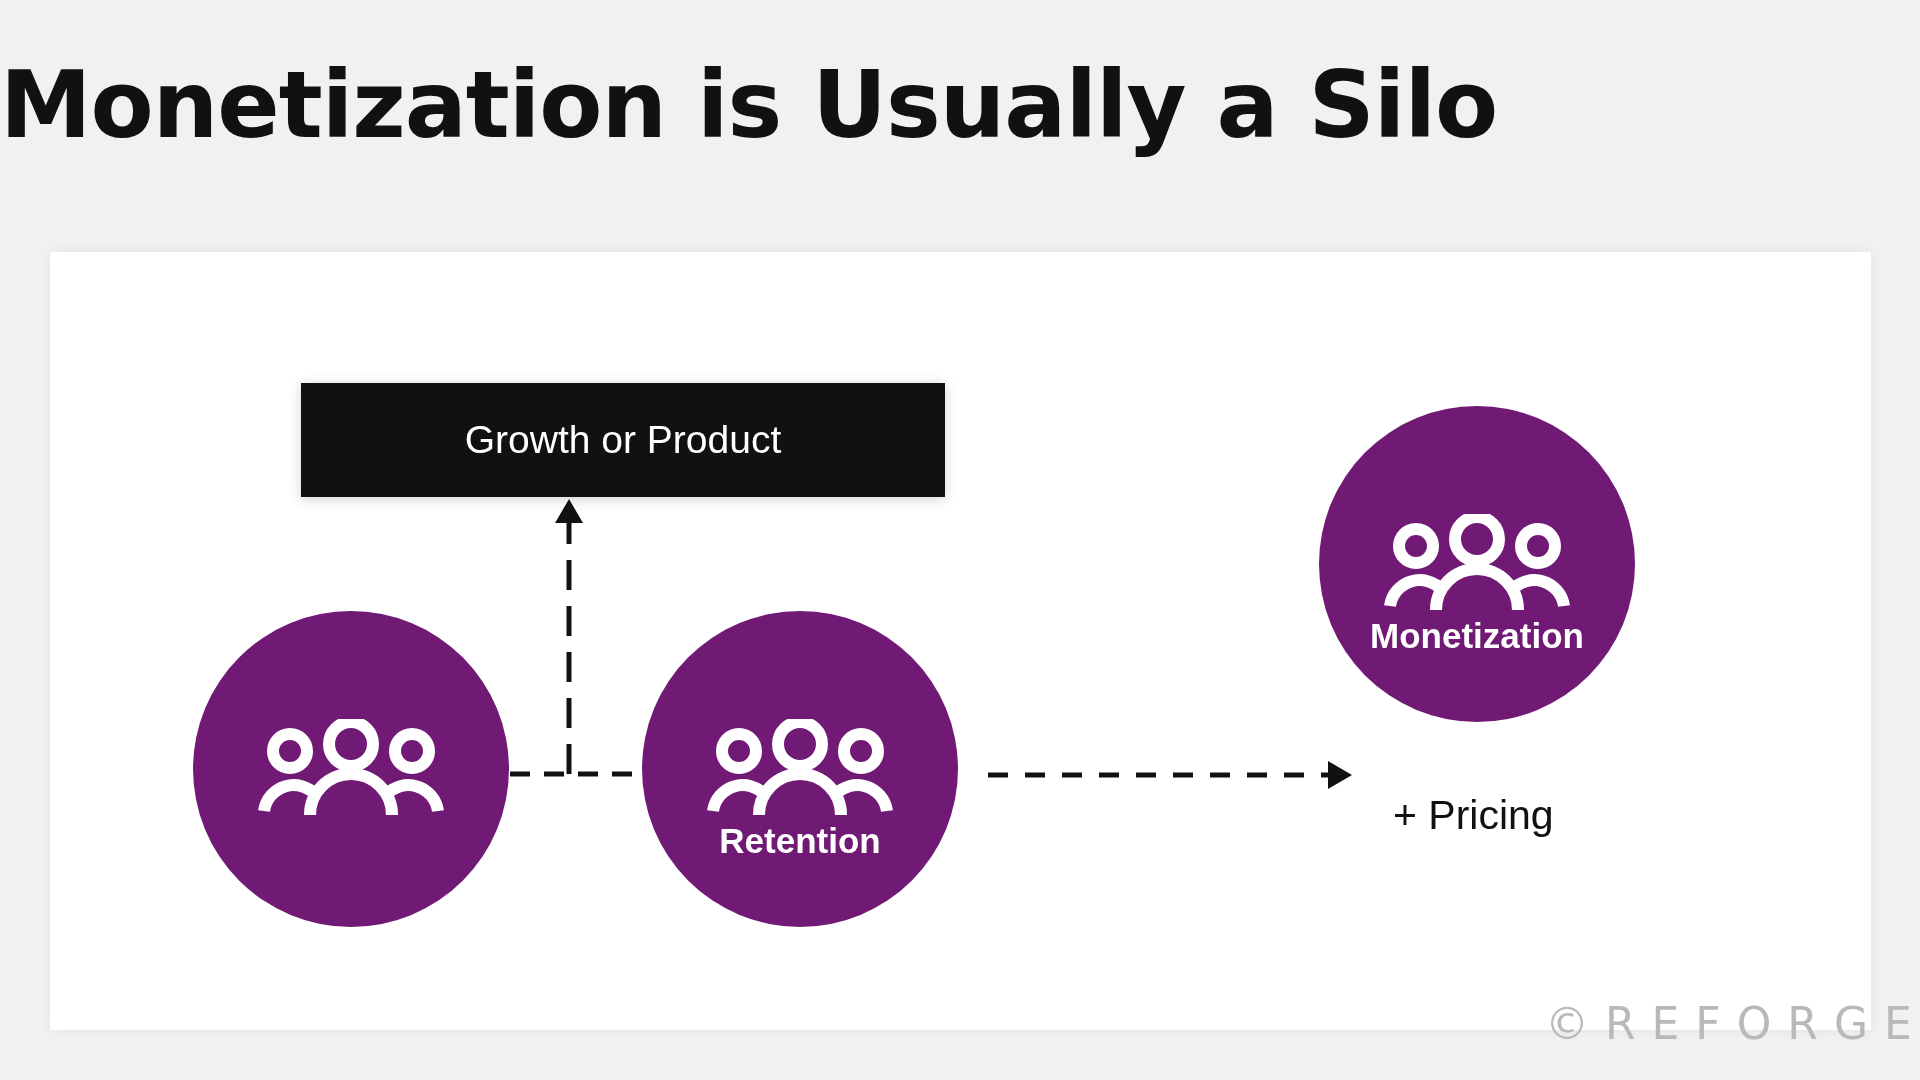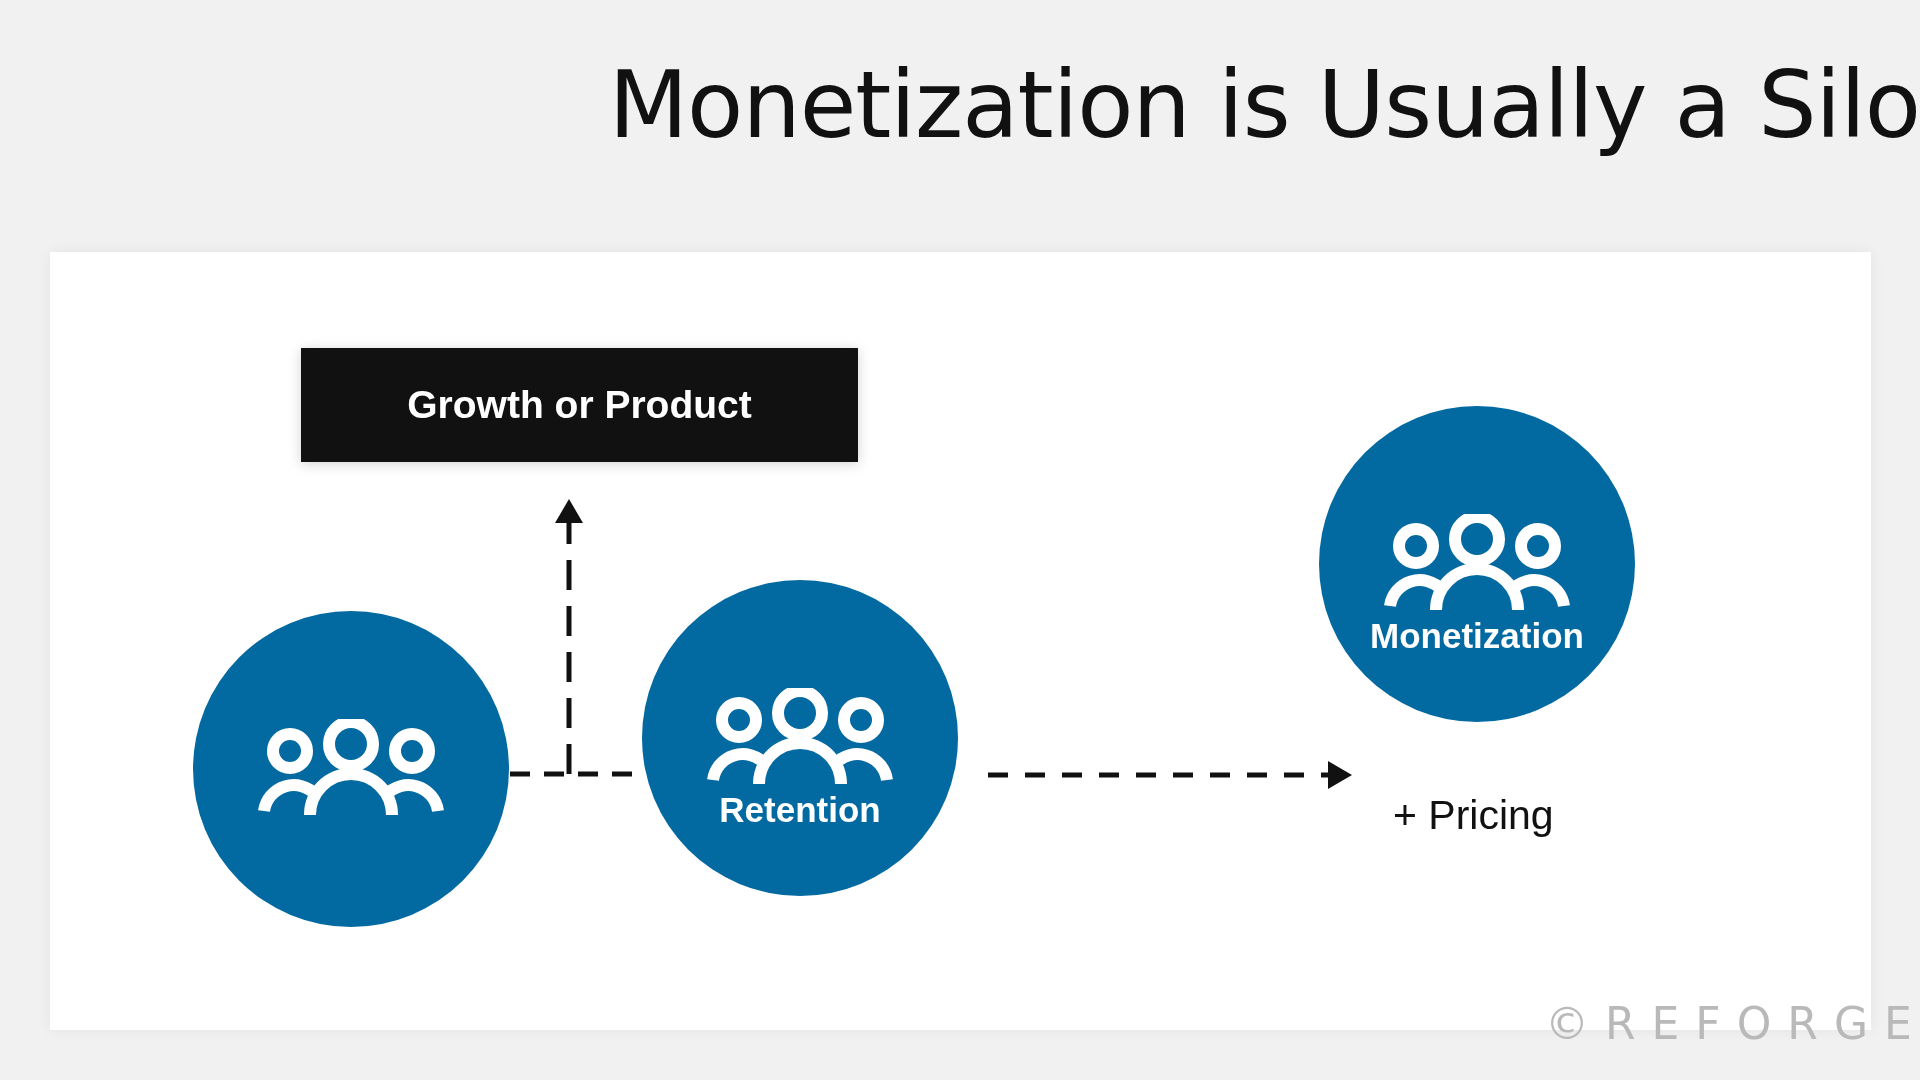--- a/index.html
+++ b/index.html
@@ -4,46 +4,45 @@
   <style>
     html, body { margin: 0; padding: 0; }
     body {
       width: 1920px; height: 1080px; overflow: hidden;
       background: #f1f1f1;
       position: relative;
       font-family: "Liberation Sans", "DejaVu Sans", sans-serif;
     }
     .title {
       position: absolute; left: 0; top: 52px; width: 1920px;
-      text-align: right;
+      text-align: left;
       font-family: "DejaVu Sans", "Liberation Sans", sans-serif;
-      font-weight: normal;
+      font-weight: bold;
       font-size: 92px;
       letter-spacing: -1px;
       color: #111111;
       transform: scaleX(1.0);
     }
     .card {
       position: absolute; left: 50px; top: 252px; width: 1821px; height: 778px;
       background: #ffffff;
       box-shadow: 0 0 14px rgba(0,0,0,0.06);
     }
     .diagram-svg { position: absolute; left: 0; top: 0; width: 1920px; height: 1080px; }
     .box {
-      position: absolute; left: 301px; top: 348px; width: 557px; height: 114px;
+      position: absolute; left: 301px; top: 383px; width: 644px; height: 114px;
       background: #111111;
       box-shadow: 0 2px 12px rgba(0,0,0,0.18);
       display: flex; align-items: center; justify-content: center;
       color: #ffffff; font-size: 39px;
       font-family: "Liberation Sans", sans-serif;
-      font-weight: bold;
     }
     .circle {
       position: absolute; width: 316px; height: 316px; border-radius: 50%;
-      background: #0369a1;
+      background: #701a75;
     }
     .circle .icon { position: absolute; left: 65px; top: 108px; width: 186px; height: 96px; }
     .circle .label {
       position: absolute; left: 0; width: 316px; top: 210px; text-align: center;
       color: #ffffff; font-size: 35px; font-weight: bold;
       font-family: "Liberation Sans", sans-serif;
     }
     .pricing {
       position: absolute; left: 1393px; top: 792px;
       font-size: 41px; color: #111111;
@@ -83,21 +82,21 @@
       <circle cx="32" cy="32" r="17"></circle>
       <circle cx="154" cy="32" r="17"></circle>
       <circle cx="93" cy="25" r="22"></circle>
       <path d="M6 92 A 30 30 0 0 1 58 76"></path>
       <path d="M180 92 A 30 30 0 0 0 128 76"></path>
       <path d="M52 96 A 41 41 0 0 1 134 96"></path>
     </g>
   </svg>
 </div>
 
-<div class="circle" style="left:642px; top:580px;">
+<div class="circle" style="left:642px; top:611px;">
   <svg class="icon" viewBox="0 0 186 96">
     <g fill="none" stroke="#fff" stroke-width="12">
       <circle cx="32" cy="32" r="17"></circle>
       <circle cx="154" cy="32" r="17"></circle>
       <circle cx="93" cy="25" r="22"></circle>
       <path d="M6 92 A 30 30 0 0 1 58 76"></path>
       <path d="M180 92 A 30 30 0 0 0 128 76"></path>
       <path d="M52 96 A 41 41 0 0 1 134 96"></path>
     </g>
   </svg>

